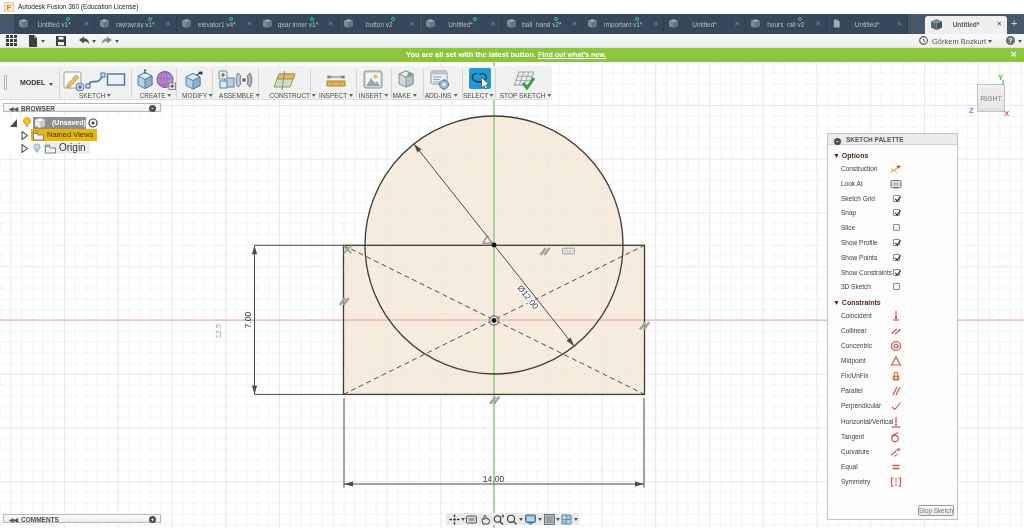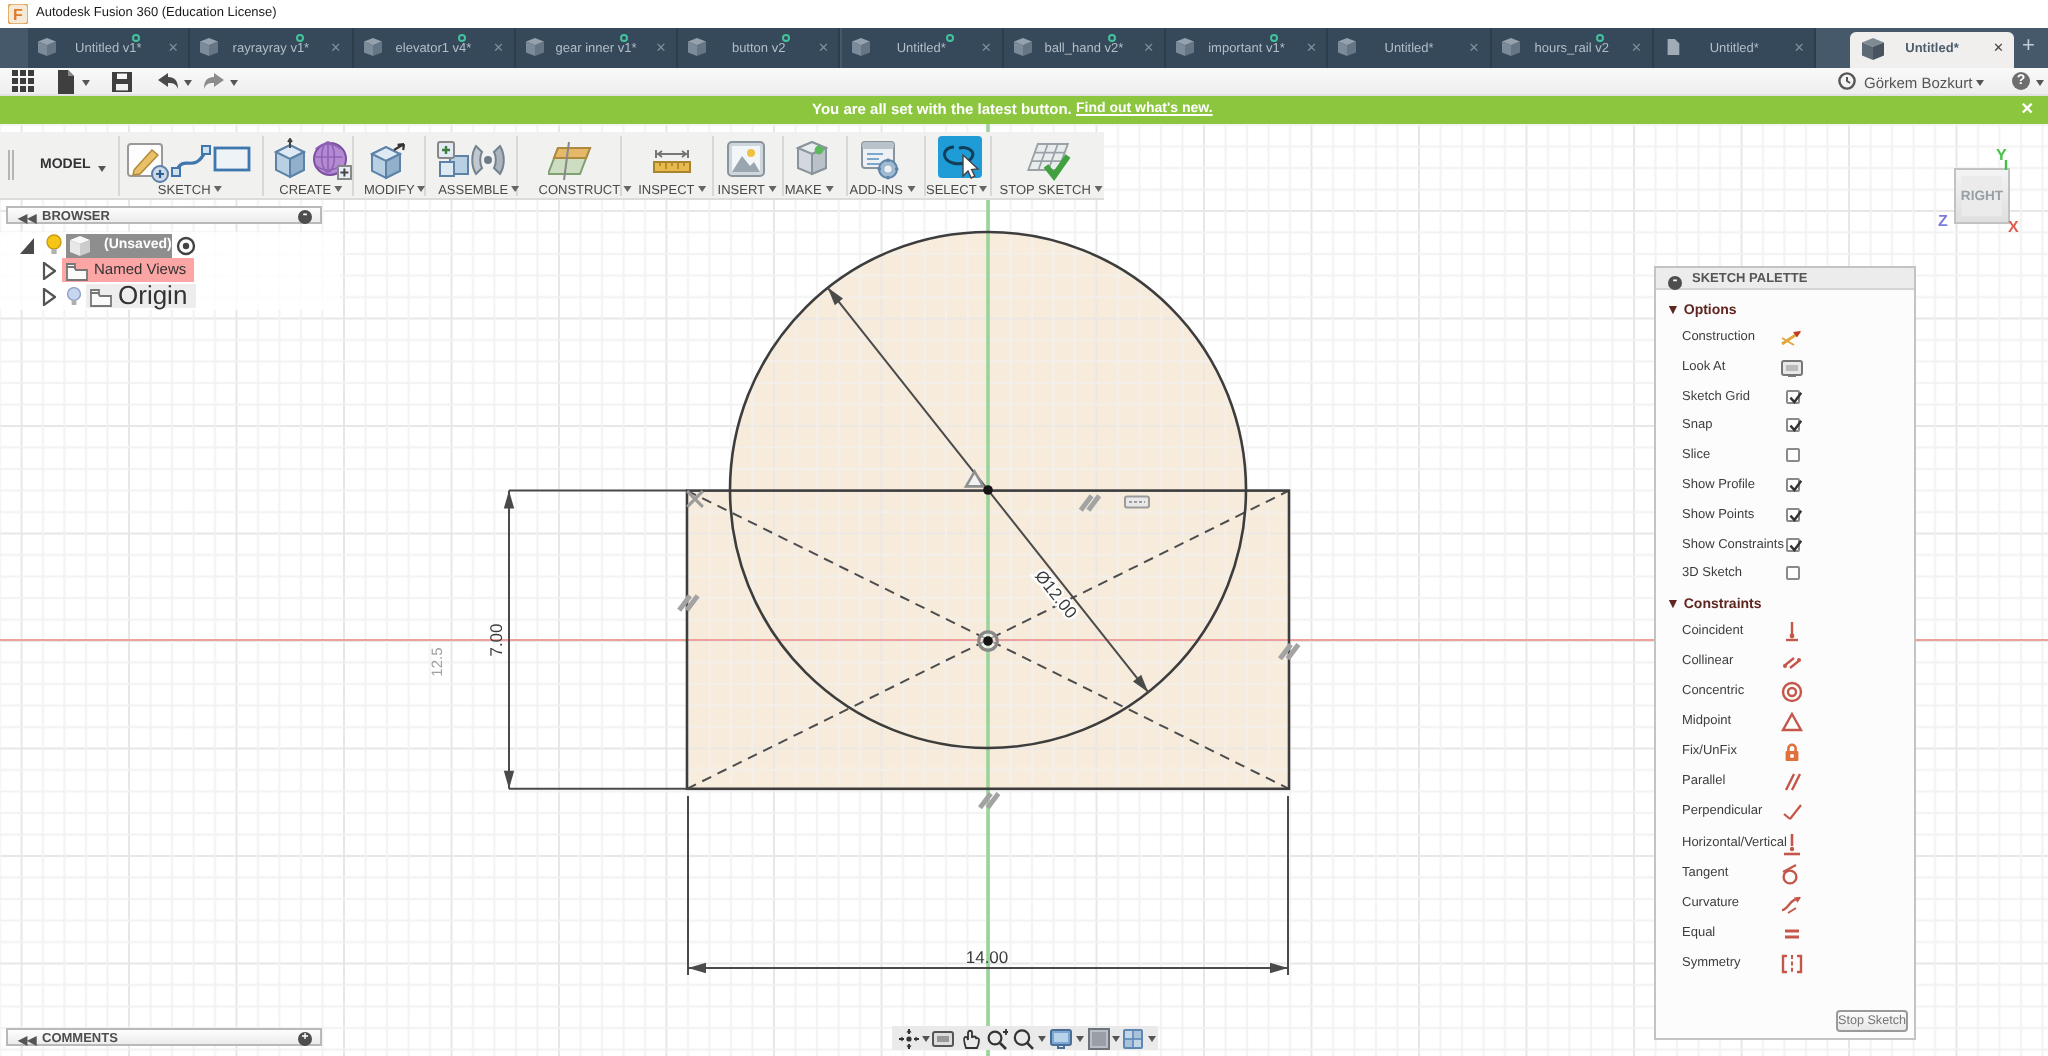--- a/index.html
+++ b/index.html
@@ -459,37 +459,37 @@
       <div style="position:absolute;left:52px;top:2.5px;font-size:7px;font-weight:bold;color:#fff">(Unsaved)</div>
       <svg width="10" height="10" style="position:absolute;left:88px;top:1.5px">
         <circle cx="5" cy="5" r="4" fill="none" stroke="#444" stroke-width="1.2"></circle>
         <circle cx="5" cy="5" r="1.6" fill="#444"></circle>
       </svg>
     </div>
     <div class="trow">
       <svg width="7" height="9" style="position:absolute;left:21px;top:2px">
         <polygon points="1,0.5 6.5,4.5 1,8.5" fill="none" stroke="#555" stroke-width="1.1"></polygon>
       </svg>
-      <div style="position:absolute;left:31px;top:0.5px;height:11.5px;background:#fca5a5;white-space:nowrap;padding-right:4px"><svg width="11" height="10" viewBox="0 0 11 10" style="position:absolute;left:2px;top:2px">
+      <div style="position:absolute;left:31px;top:0.5px;height:11.5px;background:#eab308;white-space:nowrap;padding-right:4px"><svg width="11" height="10" viewBox="0 0 11 10" style="position:absolute;left:2px;top:2px">
           <path d="M0.5 2.5 h3.5 l1 1.5 h5.5 v5 h-10 z" fill="#fafafa" stroke="#777" stroke-width="0.9"></path>
           <path d="M0.5 1 h4 v1.5 h-4 z" fill="#fafafa" stroke="#777" stroke-width="0.9"></path>
         </svg><span style="font-size:7.5px;color:#333;margin-left:16px;line-height:11.5px">Named Views</span></div>
     </div>
     <div class="trow">
       <svg width="7" height="9" style="position:absolute;left:21px;top:2px">
         <polygon points="1,0.5 6.5,4.5 1,8.5" fill="none" stroke="#555" stroke-width="1.1"></polygon>
       </svg>
       <svg width="8" height="11" style="position:absolute;left:33px;top:1px">
         <circle cx="4" cy="4" r="3.2" fill="#c7d6ee" stroke="#8aa0c8" stroke-width="0.7"></circle>
         <rect x="2.8" y="7" width="2.4" height="2.5" fill="#b0b0b0"></rect>
       </svg>
       <div style="position:absolute;left:43px;top:0.5px;height:11.5px;background:#ededed;white-space:nowrap;padding-right:4px"><svg width="11" height="10" viewBox="0 0 11 10" style="position:absolute;left:2px;top:2px">
           <path d="M0.5 2.5 h3.5 l1 1.5 h5.5 v5 h-10 z" fill="#fafafa" stroke="#777" stroke-width="0.9"></path>
           <path d="M0.5 1 h4 v1.5 h-4 z" fill="#fafafa" stroke="#777" stroke-width="0.9"></path>
-        </svg><span style="font-size:13px;color:#333;margin-left:16px;line-height:11.5px">Origin</span></div>
+        </svg><span style="font-size:10px;color:#333;margin-left:16px;line-height:11.5px">Origin</span></div>
     </div>
   </div>
 <div id="comments" class="panelhead abs">
     <span style="position:absolute;left:5px;top:1px;font-size:6px;color:#555">◀◀</span>
     <span style="position:absolute;left:17px;top:1px">COMMENTS</span>
     <span style="position:absolute;right:4px;top:0.5px;width:7px;height:7px;border-radius:50%;background:#4e4e4e;color:#fff;font-size:6px;line-height:7px;text-align:center">+</span>
   </div>
 <div id="palette" class="abs">
     <div class="phead"><span style="margin-left:6px;display:inline-block;width:7px;height:7px;border-radius:50%;background:#4e4e4e;color:#fff;font-size:7px;line-height:6px;text-align:center;vertical-align:-1px">-</span><span style="margin-left:5px">SKETCH PALETTE</span></div>
     <div class="psec first"><span style="margin-left:5px">▼ Options</span></div>

